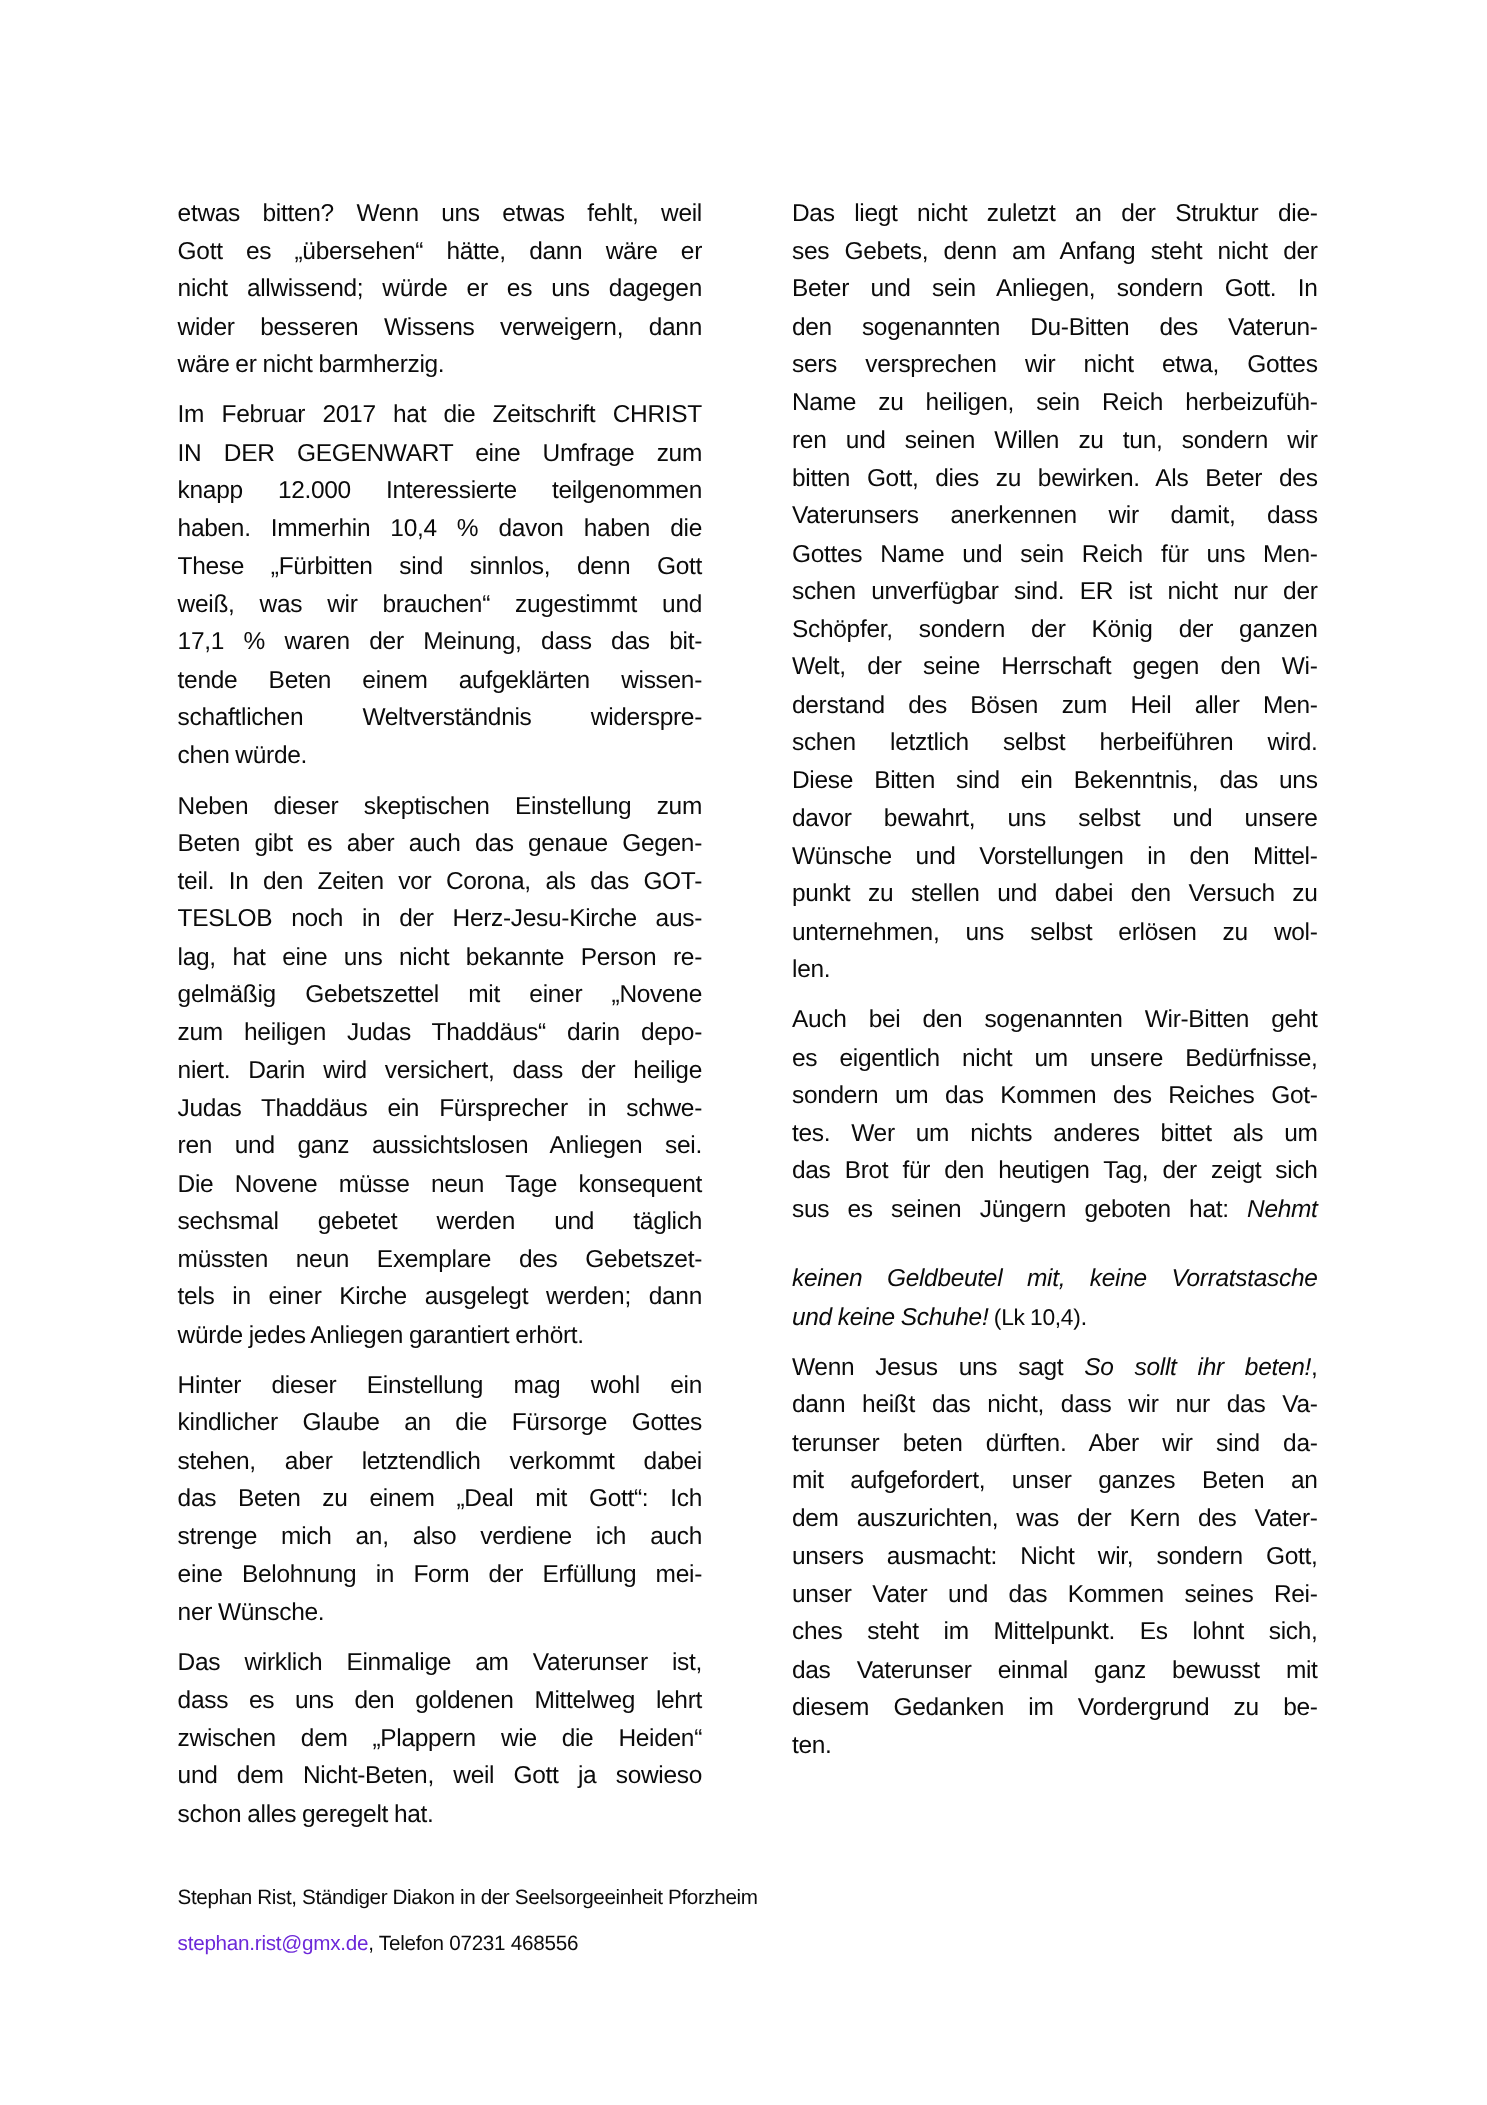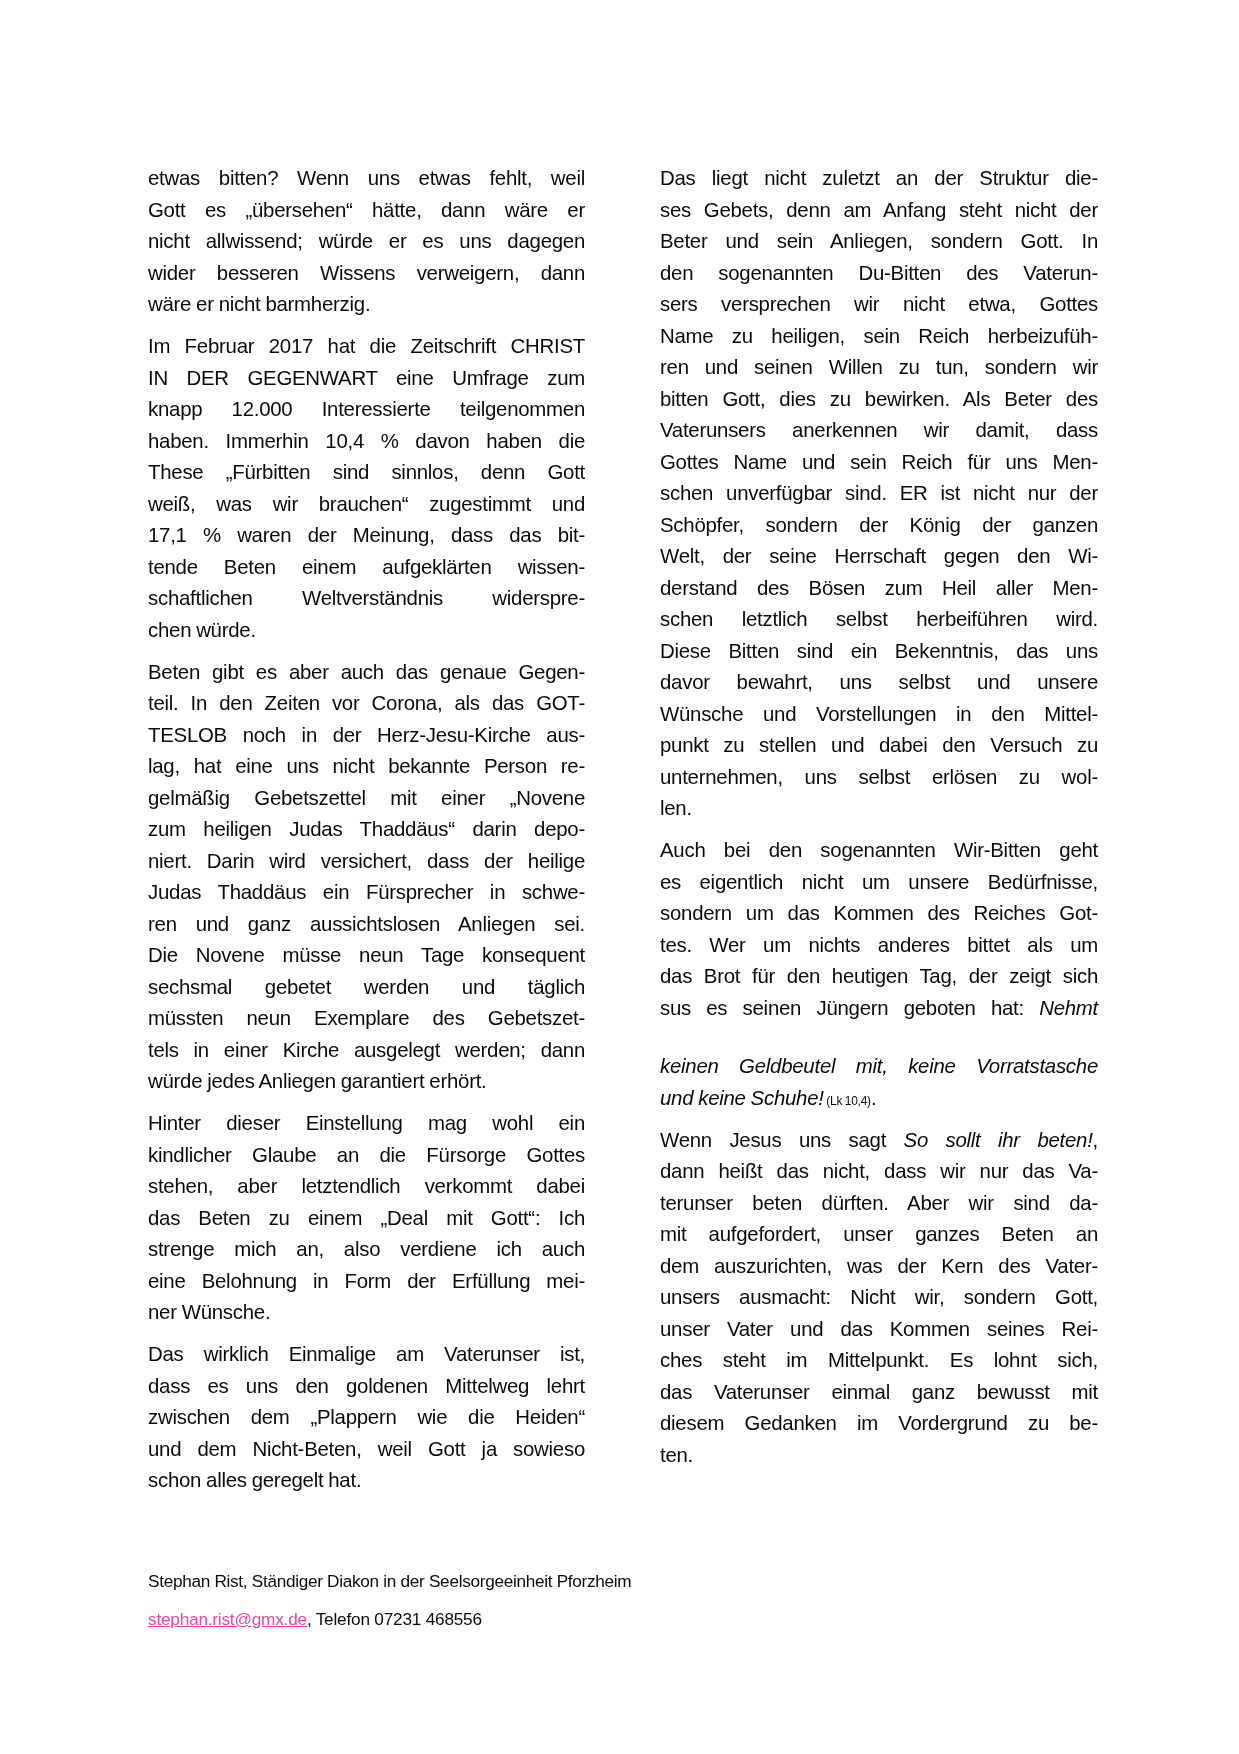--- a/index.html
+++ b/index.html
@@ -7,25 +7,25 @@
          font-family: "Liberation Sans", "DejaVu Sans", sans-serif; color: #0b0b0b; }
   .col { position: absolute; top: 163px; }
   .col-left { left: 148px; width: 437px; }
   .col-right { left: 660px; width: 438px; }
   .para { margin: 0 0 10.5px 0; }
   .line { display: block; height: 31.5px; line-height: 31.5px; font-size: 20.4px;
           text-align: justify; text-align-last: justify; white-space: nowrap;
           letter-spacing: -0.25px; word-spacing: -0.5px; }
   .line.last { text-align-last: left; }
   .it { font-style: italic; margin-top: 27px; }
-  .small { font-size: 12px; }
+  .small { font-size: 19px; }
   .footer { position: absolute; left: 148px; top: 1570px; }
   .footer-name { font-size: 17.2px; font-weight: normal; line-height: 22px; letter-spacing: -0.3px; }
   .footer-contact { margin-top: 16px; font-size: 17.2px; line-height: 22px; letter-spacing: -0.2px; }
-  .footer-email { color: #ec4899; text-decoration: underline; }
+  .footer-email { color: #6d28d9; }
 </style>
 </head>
 <body>
 
 <div class="col col-left">
   <div class="para">
     <span class="line">etwas bitten? Wenn uns etwas fehlt, weil</span>
     <span class="line">Gott es „übersehen“ hätte, dann wäre er</span>
     <span class="line">nicht allwissend; würde er es uns dagegen</span>
     <span class="line">wider besseren Wissens verweigern, dann</span>
@@ -37,20 +37,21 @@
     <span class="line">knapp 12.000 Interessierte teilgenommen</span>
     <span class="line">haben. Immerhin 10,4 % davon haben die</span>
     <span class="line">These „Fürbitten sind sinnlos, denn Gott</span>
     <span class="line">weiß, was wir brauchen“ zugestimmt und</span>
     <span class="line">17,1 % waren der Meinung, dass das bit-</span>
     <span class="line">tende Beten einem aufgeklärten wissen-</span>
     <span class="line">schaftlichen Weltverständnis widerspre-</span>
     <span class="line last">chen würde.</span>
   </div>
   <div class="para">
+    <span class="line">Neben dieser skeptischen Einstellung zum</span>
     <span class="line">Beten gibt es aber auch das genaue Gegen-</span>
     <span class="line">teil. In den Zeiten vor Corona, als das GOT-</span>
     <span class="line">TESLOB noch in der Herz-Jesu-Kirche aus-</span>
     <span class="line">lag, hat eine uns nicht bekannte Person re-</span>
     <span class="line">gelmäßig Gebetszettel mit einer „Novene</span>
     <span class="line">zum heiligen Judas Thaddäus“ darin depo-</span>
     <span class="line">niert. Darin wird versichert, dass der heilige</span>
     <span class="line">Judas Thaddäus ein Fürsprecher in schwe-</span>
     <span class="line">ren und ganz aussichtslosen Anliegen sei.</span>
     <span class="line">Die Novene müsse neun Tage konsequent</span>

